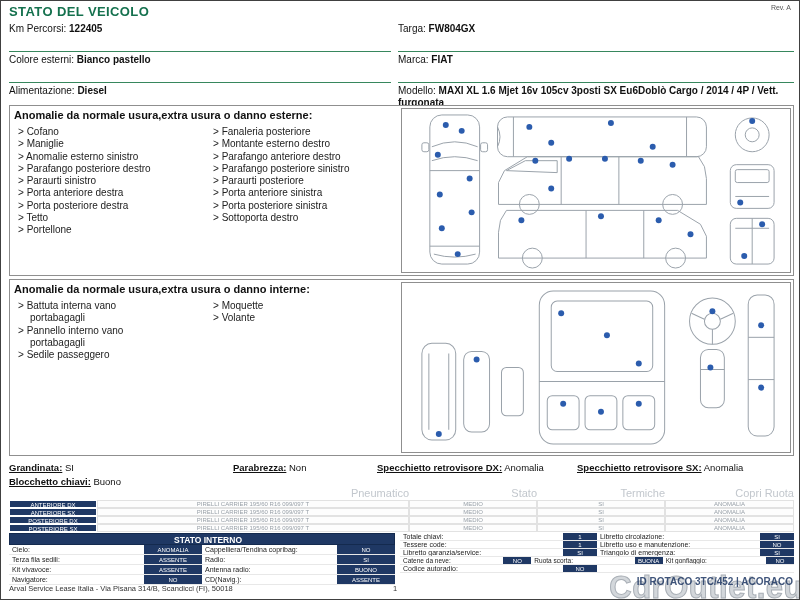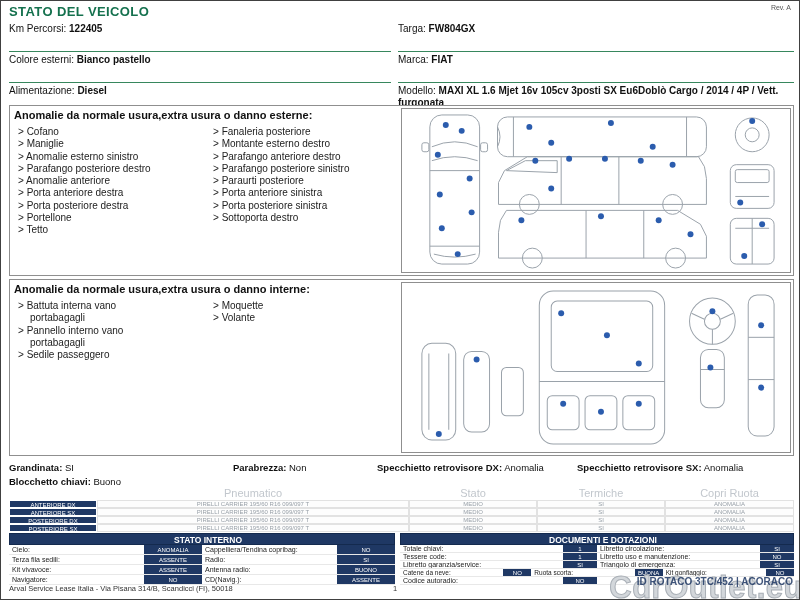--- a/index.html
+++ b/index.html
@@ -21,26 +21,26 @@
   .box-title { font-size:11px; font-weight:bold; padding:3px 0 2px 4px; color:#111; }
   .anom-cols { position:absolute; left:8px; top:20px; display:flex; }
   .anom-col { width:195px; }
   .internal .anom-col.c1 { width:130px; margin-right:65px; }
   .anom-item { font-size:10px; color:#222; line-height:12.3px; padding-left:12px; text-indent:-12px; }
   .anom-item::before { content:"> "; }
   .diagram { position:absolute; left:391px; top:2px; right:2px; bottom:2px; border:1px solid #8f8f8f; background:#fff; }
   .diagram svg { width:100%; height:100%; display:block; }
 
   .statusline { position:absolute; font-size:9.5px; color:#111; white-space:nowrap; }
-  .statusline b { font-weight:bold; }
+  .statusline b { font-weight:bold;text-decoration:underline; }
 
   .tyres { position:absolute; left:8px; top:486px; width:785px; }
   .tgrid { display:grid; grid-template-columns:88px 312px 128px 128px 129px; }
   .tyre-head { height:13px; }
-  .tyre-head div { font-size:11px; color:#c2c7cd; text-align:center; line-height:13px; overflow:hidden; }
+  .tyre-head div { font-size:11px; color:#c2c7cd; text-align:right; line-height:13px; overflow:hidden; }
   .tyre-row { height:8px; }
   .tyre-pos { background:#1f3864; color:#fff; font-size:6px; line-height:8px; text-align:center; border:1px solid #fff; overflow:hidden; }
   .tyre-cell { font-size:6px; color:#98a0a8; text-align:center; line-height:7px; border:1px solid #e2e2e2; background:#fdfdfd; overflow:hidden; }
 
   .btable { position:absolute; top:532px; height:52px; }
   .btable.left { left:8px; width:386px; }
   .btable.right { left:399px; width:394px; }
   .btable-head { background:#1f3864; color:#fff; font-size:8.5px; font-weight:bold; text-align:center; height:12px; line-height:12px; border:1px solid #142a4e;padding-left:12px; }
   .brow { display:flex; border-bottom:1px solid #e8e8e8; }
   .btable.left .brow { height:10px; }
@@ -83,25 +83,25 @@
   </div>
 
   <div class="box external">
     <div class="box-title">Anomalie da normale usura,extra usura o danno esterne:</div>
     <div class="anom-cols">
       <div class="anom-col c1">
         <div class="anom-item">Cofano</div>
         <div class="anom-item">Maniglie</div>
         <div class="anom-item">Anomalie esterno sinistro</div>
         <div class="anom-item">Parafango posteriore destro</div>
-        <div class="anom-item">Anomalie anteriore</div>
+        <div class="anom-item">Paraurti sinistro</div>
         <div class="anom-item">Porta anteriore destra</div>
         <div class="anom-item">Porta posteriore destra</div>
+        <div class="anom-item">Tetto</div>
         <div class="anom-item">Portellone</div>
-        <div class="anom-item">Tetto</div>
       </div>
       <div class="anom-col">
         <div class="anom-item">Fanaleria posteriore</div>
         <div class="anom-item">Montante esterno destro</div>
         <div class="anom-item">Parafango anteriore destro</div>
         <div class="anom-item">Parafango posteriore sinistro</div>
         <div class="anom-item">Paraurti posteriore</div>
         <div class="anom-item">Porta anteriore sinistra</div>
         <div class="anom-item">Porta posteriore sinistra</div>
         <div class="anom-item">Sottoporta destro</div>
@@ -312,21 +312,20 @@
           <div class="bval">NO</div>
         </div>
       <div class="bpair">
           <div class="blabel">CD(Navig.):</div>
           <div class="bval">ASSENTE</div>
         </div>
     </div>
   </div>
 
   <div class="btable right">
-    <div class="btable-head">DOCUMENTI E DOTAZIONI</div>
     <div class="brow">
       <div class="bpair">
           <div class="blabel">Totale chiavi:</div>
           <div class="bval">1</div>
         </div>
       <div class="bpair">
           <div class="blabel">Libretto circolazione:</div>
           <div class="bval">SI</div>
         </div>
     </div>

